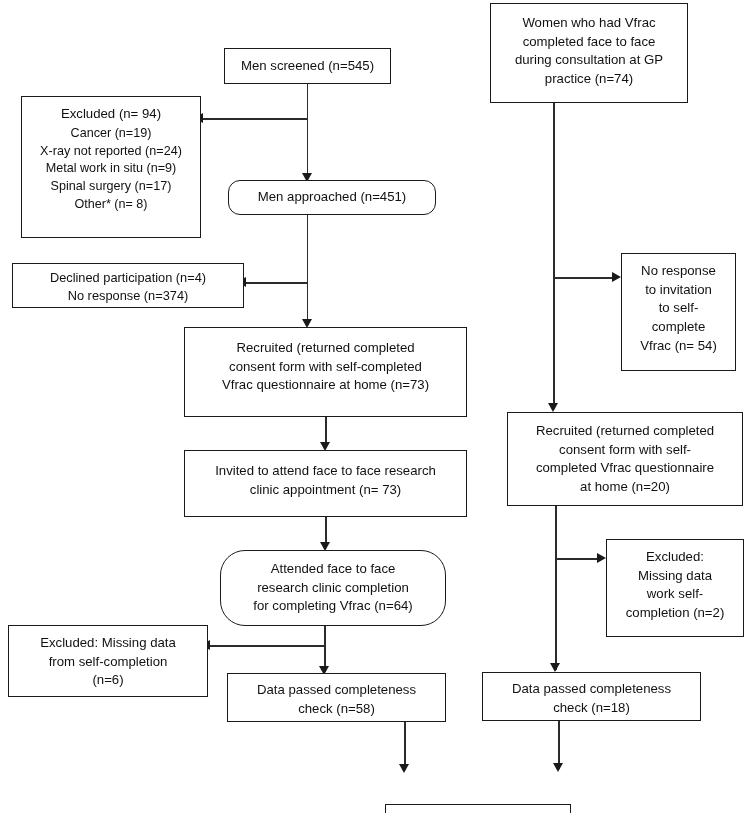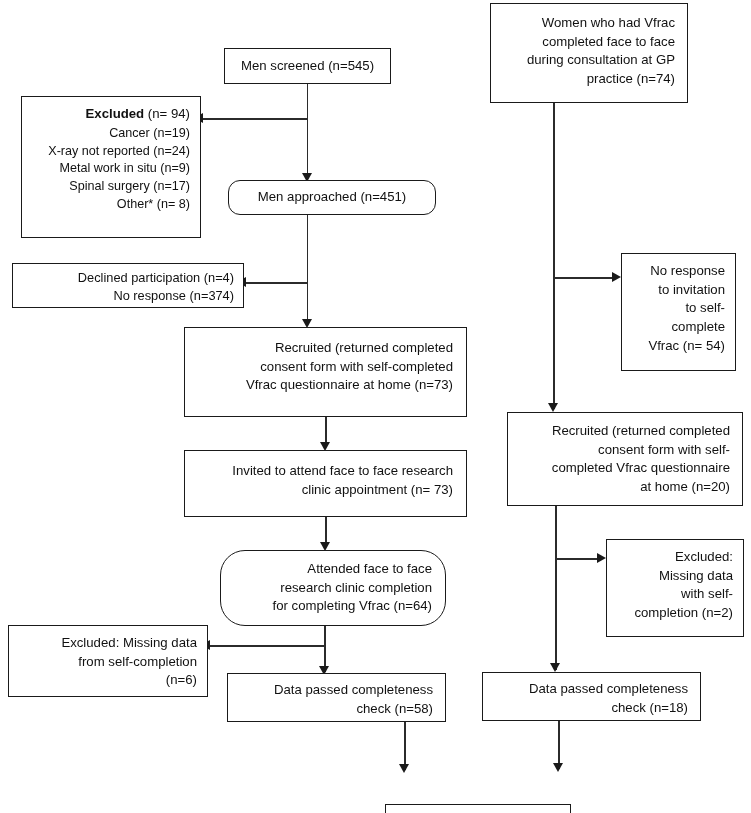--- a/index.html
+++ b/index.html
@@ -30,24 +30,24 @@
     padding: 6px 9px;
     z-index: 3;
   }
   .node.center {
     display: flex;
     align-items: center;
     justify-content: center;
     text-align: center;
   }
   .node.topleft {
-    text-align: right;
+    text-align: center;
   }
   .node .ln { display: block; white-space: nowrap; }
-  .strong { font-weight: bold; }
+  .strong { font-weight: normal; }
 
   
   .vline, .hline {
     position: absolute;
     background: #2b2b2b;
     z-index: 1;
   }
   .vline { width: 1.6px; }
   .hline { height: 1.6px; }
 
@@ -184,21 +184,21 @@
 
   <div class="vline" style="left:555px; top:506px; height:164px;"></div>
   <div class="arrow-down" style="left:550px; top:663px;"></div>
 
   <div class="hline" style="left:555px; top:558px; width:45px;"></div>
   <div class="arrow-right" style="left:597px; top:553px;"></div>
 
   <div class="node topleft" style="left:606px; top:539px; width:138px; height:98px; padding:8px 10px;">
     <span class="ln">Excluded:</span>
     <span class="ln">Missing data</span>
-    <span class="ln">with self-</span>
+    <span class="ln">work self-</span>
     <span class="ln">completion (n=2)</span>
   </div>
 
   <div class="node topleft" style="left:482px; top:672px; width:219px; height:49px; padding:7px 12px;">
     <span class="ln">Data passed completeness</span>
     <span class="ln">check (n=18)</span>
   </div>
 
   <div class="vline" style="left:558px; top:721px; height:48px;"></div>
   <div class="arrow-down" style="left:553px; top:763px;"></div>

